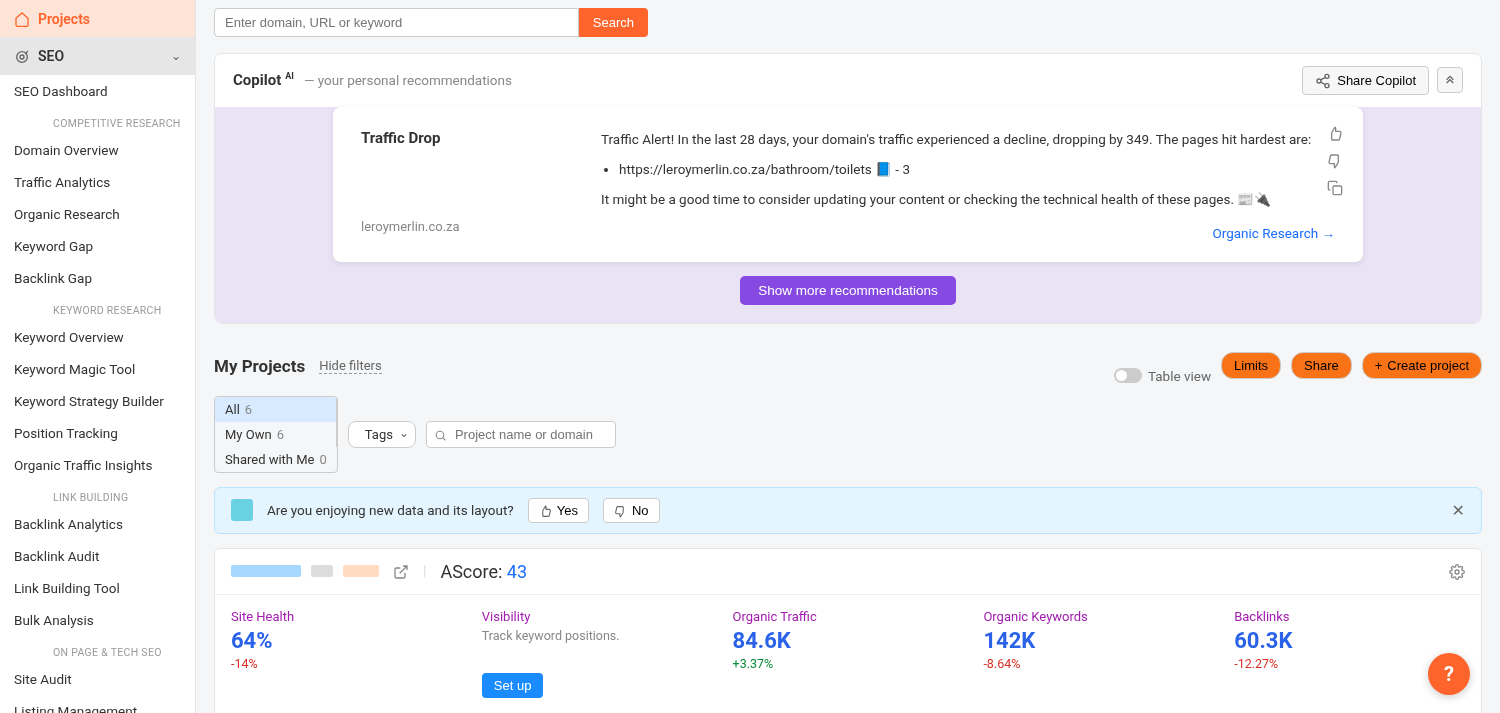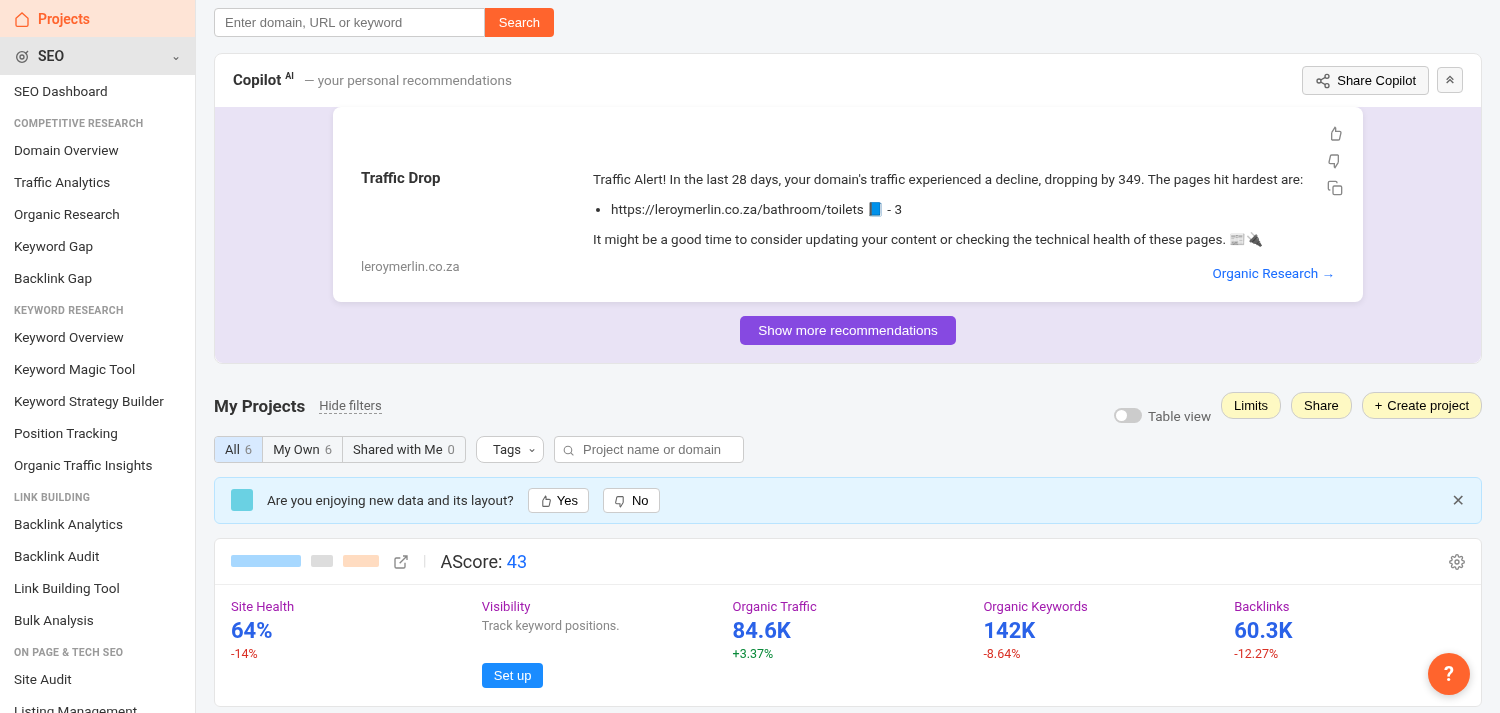--- a/index.html
+++ b/index.html
@@ -6,61 +6,61 @@
 body { font-family: -apple-system, BlinkMacSystemFont, "Segoe UI", Roboto, sans-serif; font-size: 14px; color: #333; background: #f4f6f8; overflow: hidden; }
 .app { display: flex; height: 713px; width: 1500px; }
 .sidebar { width: 196px; background: #fff; border-right: 1px solid #e5e5e5; overflow-y: auto; flex-shrink: 0; }
 .projects-top { display: flex; align-items: center; gap: 8px; padding: 10px 14px; background: #fee4d6; }
 .projects-top .icon { color: #ff642d; }
 .projects-top .label { color: #ff642d; font-weight: 600; }
 .seo-section { display: flex; align-items: center; justify-content: space-between; padding: 10px 14px; background: #e6e6e6; cursor: pointer; }
 .seo-section .left { display: flex; align-items: center; gap: 8px; }
 .seo-section .label { font-weight: 600; color: #333; }
 .nav-item { padding: 8px 14px; cursor: pointer; color: #333; font-size: 13.5px; }
-.nav-group-label { padding: 10px 14px 4px; font-size: 10.5px; font-weight: 700; color: #9a9a9a; letter-spacing: 0.3px; text-transform: uppercase; }
+.nav-group-label { padding: 10px 14px 4px; font-size: 10.5px; font-weight: 400; color: #9a9a9a; letter-spacing: 0.3px; text-transform: uppercase; margin-left: 39px; }
 .main { flex: 1; display: flex; flex-direction: column; overflow: hidden; }
 .topbar { display: flex; align-items: center; padding: 8px 18px; gap: 0; }
-.search-box { display: flex; width: 340px; }
+.search-box { display: flex; width: 434px; }
 .search-input { flex: 1; padding: 6px 10px; border: 1px solid #ccc; border-radius: 4px 0 0 4px; font-size: 13px; outline: none; }
 .search-btn { background: #ff642d; color: #fff; border: none; padding: 6px 14px; border-radius: 0 4px 4px 0; font-size: 13px; cursor: pointer; font-weight: 500; }
 .content { flex: 1; overflow-y: auto; padding: 0 18px 18px; }
 .copilot-card { background: #fff; border: 1px solid #e5e5e5; border-radius: 8px; margin-top: 8px; }
 .copilot-header { display: flex; align-items: center; justify-content: space-between; padding: 12px 18px; }
 .copilot-title { display: flex; align-items: baseline; gap: 4px; }
 .copilot-title .name { font-weight: 700; font-size: 15px; }
 .copilot-title .ai { font-size: 9px; font-weight: 700; position: relative; top: -6px; }
 .copilot-title .sub { color: #888; margin-left: 6px; font-size: 13.5px; }
 .copilot-actions { display: flex; align-items: center; gap: 8px; }
 .share-btn { display: flex; align-items: center; gap: 6px; padding: 5px 12px; border: 1px solid #ccc; border-radius: 4px; background: #f7f7f7; cursor: pointer; font-size: 13px; }
 .collapse-btn { width: 26px; height: 26px; border: 1px solid #ccc; border-radius: 4px; background: #f7f7f7; display: flex; align-items: center; justify-content: center; cursor: pointer; }
 .copilot-body { background: #e9e3f5; padding: 0 0 18px 0; border-radius: 0 0 8px 8px; position: relative; }
 .recommendation { background: #fff; border-radius: 8px; margin: 0 118px 0 118px; padding: 22px 28px 18px 28px; box-shadow: 0 2px 6px rgba(0,0,0,0.08); position: relative; }
-.rec-row { display: flex; gap: 32px; margin-top: 40px; }
+.rec-row { display: flex; gap: 40px; }
 .rec-left { width: 200px; flex-shrink: 0; }
 .rec-title { font-weight: 700; font-size: 15px; }
 .rec-domain { color: #888; font-size: 13px; margin-top: 72px; }
 .rec-body { flex: 1; font-size: 13.5px; line-height: 1.5; color: #333; }
 .rec-body ul { margin: 10px 0 10px 18px; }
 .rec-body li { margin: 2px 0; }
 .rec-link { color: #1a6dff; cursor: pointer; font-size: 13.5px; display: inline-flex; align-items: center; gap: 4px; margin-top: 14px; float: right; }
 .rec-icons { position: absolute; right: 20px; top: 18px; display: flex; flex-direction: column; gap: 10px; color: #888; }
 .rec-icons span { cursor: pointer; }
 .show-more { display: flex; justify-content: center; margin-top: 14px; }
 .show-more-btn { background: #8649e1; color: #fff; border: none; padding: 7px 18px; border-radius: 5px; font-size: 13.5px; cursor: pointer; font-weight: 500; }
 .projects-header { display: flex; align-items: center; justify-content: space-between; margin-top: 24px; }
 .projects-header .left { display: flex; align-items: center; gap: 14px; }
 .projects-header h2 { font-size: 17px; font-weight: 700; }
 .hide-filters { color: #666; font-size: 13px; cursor: pointer; border-bottom: 1px dashed #999; }
 .projects-header .right { display: flex; align-items: center; gap: 10px; }
 .toggle { display: flex; align-items: center; gap: 6px; color: #666; font-size: 13.5px; margin-top: 20px; }
 .toggle-switch { width: 28px; height: 15px; background: #ccc; border-radius: 10px; position: relative; cursor: pointer; }
 .toggle-switch::after { content: ''; position: absolute; width: 11px; height: 11px; background: #fff; border-radius: 50%; top: 2px; left: 2px; }
-.header-btn { padding: 5px 12px; border: 1px solid #ccc; border-radius: 12px; background: #fef9c3; cursor: pointer; font-size: 13px; display: flex; align-items: center; gap: 5px; }
+.header-btn { padding: 5px 12px; border: 1px solid #ccc; border-radius: 12px; background: #f97316; cursor: pointer; font-size: 13px; display: flex; align-items: center; gap: 5px; }
 .filter-row { display: flex; align-items: center; gap: 10px; margin-top: 12px; }
-.tab-group { display: flex; border: 1px solid #ccc; border-radius: 4px; overflow: hidden; }
+.tab-group { display: flex; border: 1px solid #ccc; border-radius: 4px; overflow: hidden; flex-direction: column; }
 .tab { padding: 5px 10px; font-size: 13px; cursor: pointer; display: flex; align-items: center; gap: 5px; border-right: 1px solid #ccc; }
 .tab:last-child { border-right: none; }
 .tab.active { background: #d8eaff; }
 .tab .count { color: #888; }
 .tags-select { padding: 5px 22px 5px 16px; border: 1px solid #ccc; border-radius: 8px; font-size: 13px; cursor: pointer; background: #fff; position: relative; }
 .filter-input { padding: 5px 10px 5px 28px; border: 1px solid #ccc; border-radius: 4px; font-size: 13px; width: 190px; background: #fff; }
 .filter-input-wrap { position: relative; }
 .filter-input-wrap .s-icon { position: absolute; left: 8px; top: 50%; transform: translateY(-50%); color: #888; }
 .feedback-banner { display: flex; align-items: center; justify-content: space-between; background: #e4f5ff; border: 1px solid #b9e4ff; border-radius: 6px; padding: 10px 16px; margin-top: 14px; }
 .feedback-banner .left { display: flex; align-items: center; gap: 14px; }

